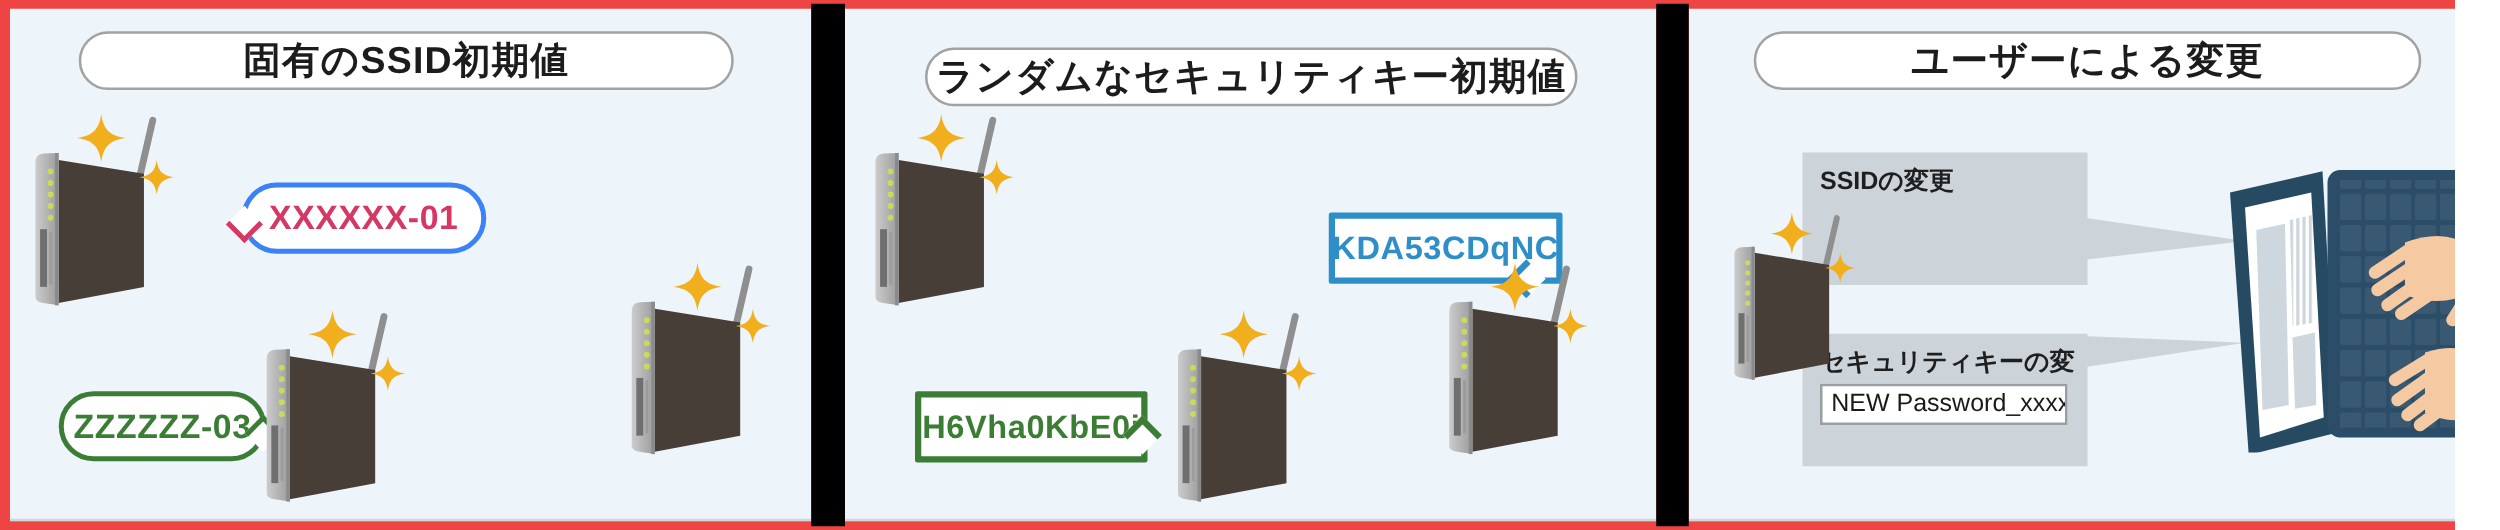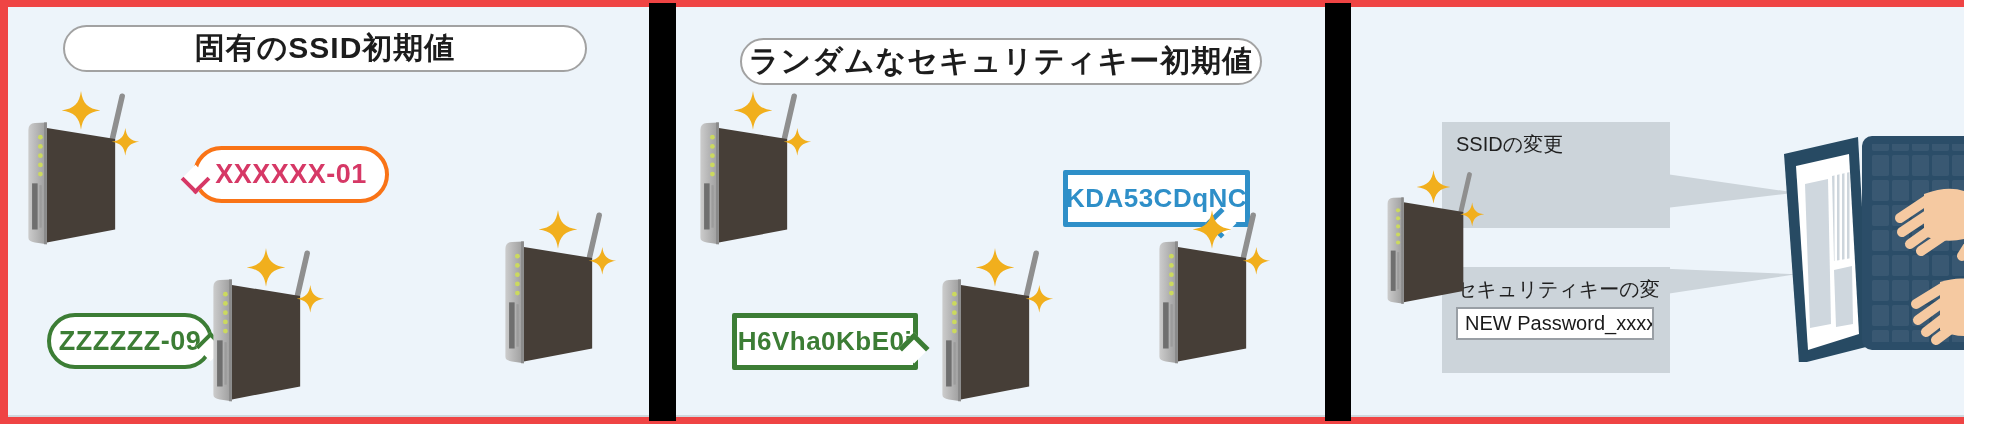--- a/index.html
+++ b/index.html
@@ -23,21 +23,21 @@
   .pill2{left:740px;top:38px;width:522px;}
   .pill3{left:1403px;top:25px;width:534px;}
 
   .router{position:absolute;}
   .router svg{display:block;width:100%;height:100%;}
 
   .bubble{position:absolute;background:#ffffff;display:flex;align-items:center;justify-content:center;
           font-weight:bold;box-sizing:border-box;letter-spacing:0.5px;}
   .round{border-radius:30px;font-size:27px;}
   .rect{border-radius:2px;font-size:26px;}
-  .pink{border:4px solid #f97316;color:#d63866;}
+  .pink{border:4px solid #3b82f6;color:#d63866;}
   .blue{border:4px solid #2e8fc8;color:#2e8fc8;}
   .green{border:4px solid #3c7d35;color:#3c7d35;}
   .bubble.rect{border-width:5px;}
 
   .tail{position:absolute;width:17px;height:17px;background:#ffffff;
         border-left:4px solid currentColor;border-bottom:4px solid currentColor;}
   .rect .tail{border-left-width:5px;border-bottom-width:5px;}
   .tail-left{left:-12px;top:19px;transform:rotate(-45deg);}
   .tail-right{right:-12px;top:19px;transform:rotate(135deg);}
   .tail-down{bottom:-12px;transform:rotate(45deg);}
@@ -47,21 +47,21 @@
   .b-p1-blue .tail-down{left:70%;}
   .b-p1-green{left:47px;top:313px;width:166px;height:56px;}
   .b-p2-pink{left:840px;top:150px;width:185px;height:57px;}
   .b-p2-blue{left:1063px;top:170px;width:187px;height:57px;}
   .b-p2-blue .tail-down{left:80%;}
   .b-p2-green{left:732px;top:313px;width:186px;height:57px;}
 
   .gbox{position:absolute;left:1442px;width:228px;height:106px;background:#ccd4da;z-index:1;}
   .gbox1{top:122px;}
   .gbox2{top:267px;}
-  .gbox .heading{position:absolute;left:14px;top:9px;font-size:20px;font-weight:normal;color:#1f1f1f;letter-spacing:0;}
+  .gbox .heading{position:absolute;left:14px;top:9px;font-size:20px;font-weight:bold;color:#1f1f1f;letter-spacing:0;}
   .gbox .field{position:absolute;left:14px;top:40px;width:198px;height:33px;background:#ffffff;
                border:2px solid #999fa5;box-sizing:border-box;display:flex;align-items:center;
                padding-left:7px;font-size:20px;color:#1a1a1a;white-space:nowrap;overflow:hidden;}
   .ctail{position:absolute;background:#ccd4da;z-index:1;}
   .ctail1{left:1666px;top:174px;width:130px;height:34px;clip-path:polygon(0 0,100% 55%,0 100%);}
   .ctail2{left:1666px;top:258px;width:130px;height:36px;clip-path:polygon(0 30%,100% 45%,0 100%);}
 
   .router{z-index:2;}
   .laptop{position:absolute;left:1772px;top:130px;width:228px;height:232px;z-index:3;}
 </style>
@@ -105,20 +105,21 @@
 
   <div class="panel panel1"></div>
   <div class="panel panel2"></div>
   <div class="panel panel3"></div>
 
   <div class="divider div1"></div>
   <div class="divider div2"></div>
 
   <div class="pill pill1">固有のSSID初期値</div>
   <div class="pill pill2">ランダムなセキュリティキー初期値</div>
+  <div class="pill pill3">ユーザーによる変更</div>
 
   <div class="router" style="left:21px;top:91px;width:120px;height:157px">
       <svg viewBox="0 0 130 170">
         <use href="#sym-router"></use>
       </svg>
     </div>
   <div class="router" style="left:206px;top:248px;width:120px;height:157px">
       <svg viewBox="0 0 130 170">
         <use href="#sym-router"></use>
       </svg>
@@ -127,21 +128,21 @@
       <svg viewBox="0 0 130 170">
         <use href="#sym-router"></use>
       </svg>
     </div>
 
   <div class="bubble round pink b-p1-pink">
     <span>XXXXXX-01</span>
     <span class="tail tail-left"></span>
   </div>
   <div class="bubble round green b-p1-green">
-    <span>ZZZZZZ-09</span>
+    <span>ZZZZZZ-03</span>
     <span class="tail tail-right"></span>
   </div>
 
   <div class="router" style="left:693px;top:91px;width:120px;height:157px">
       <svg viewBox="0 0 130 170">
         <use href="#sym-router"></use>
       </svg>
     </div>
   <div class="router" style="left:935px;top:248px;width:120px;height:157px">
       <svg viewBox="0 0 130 170">

